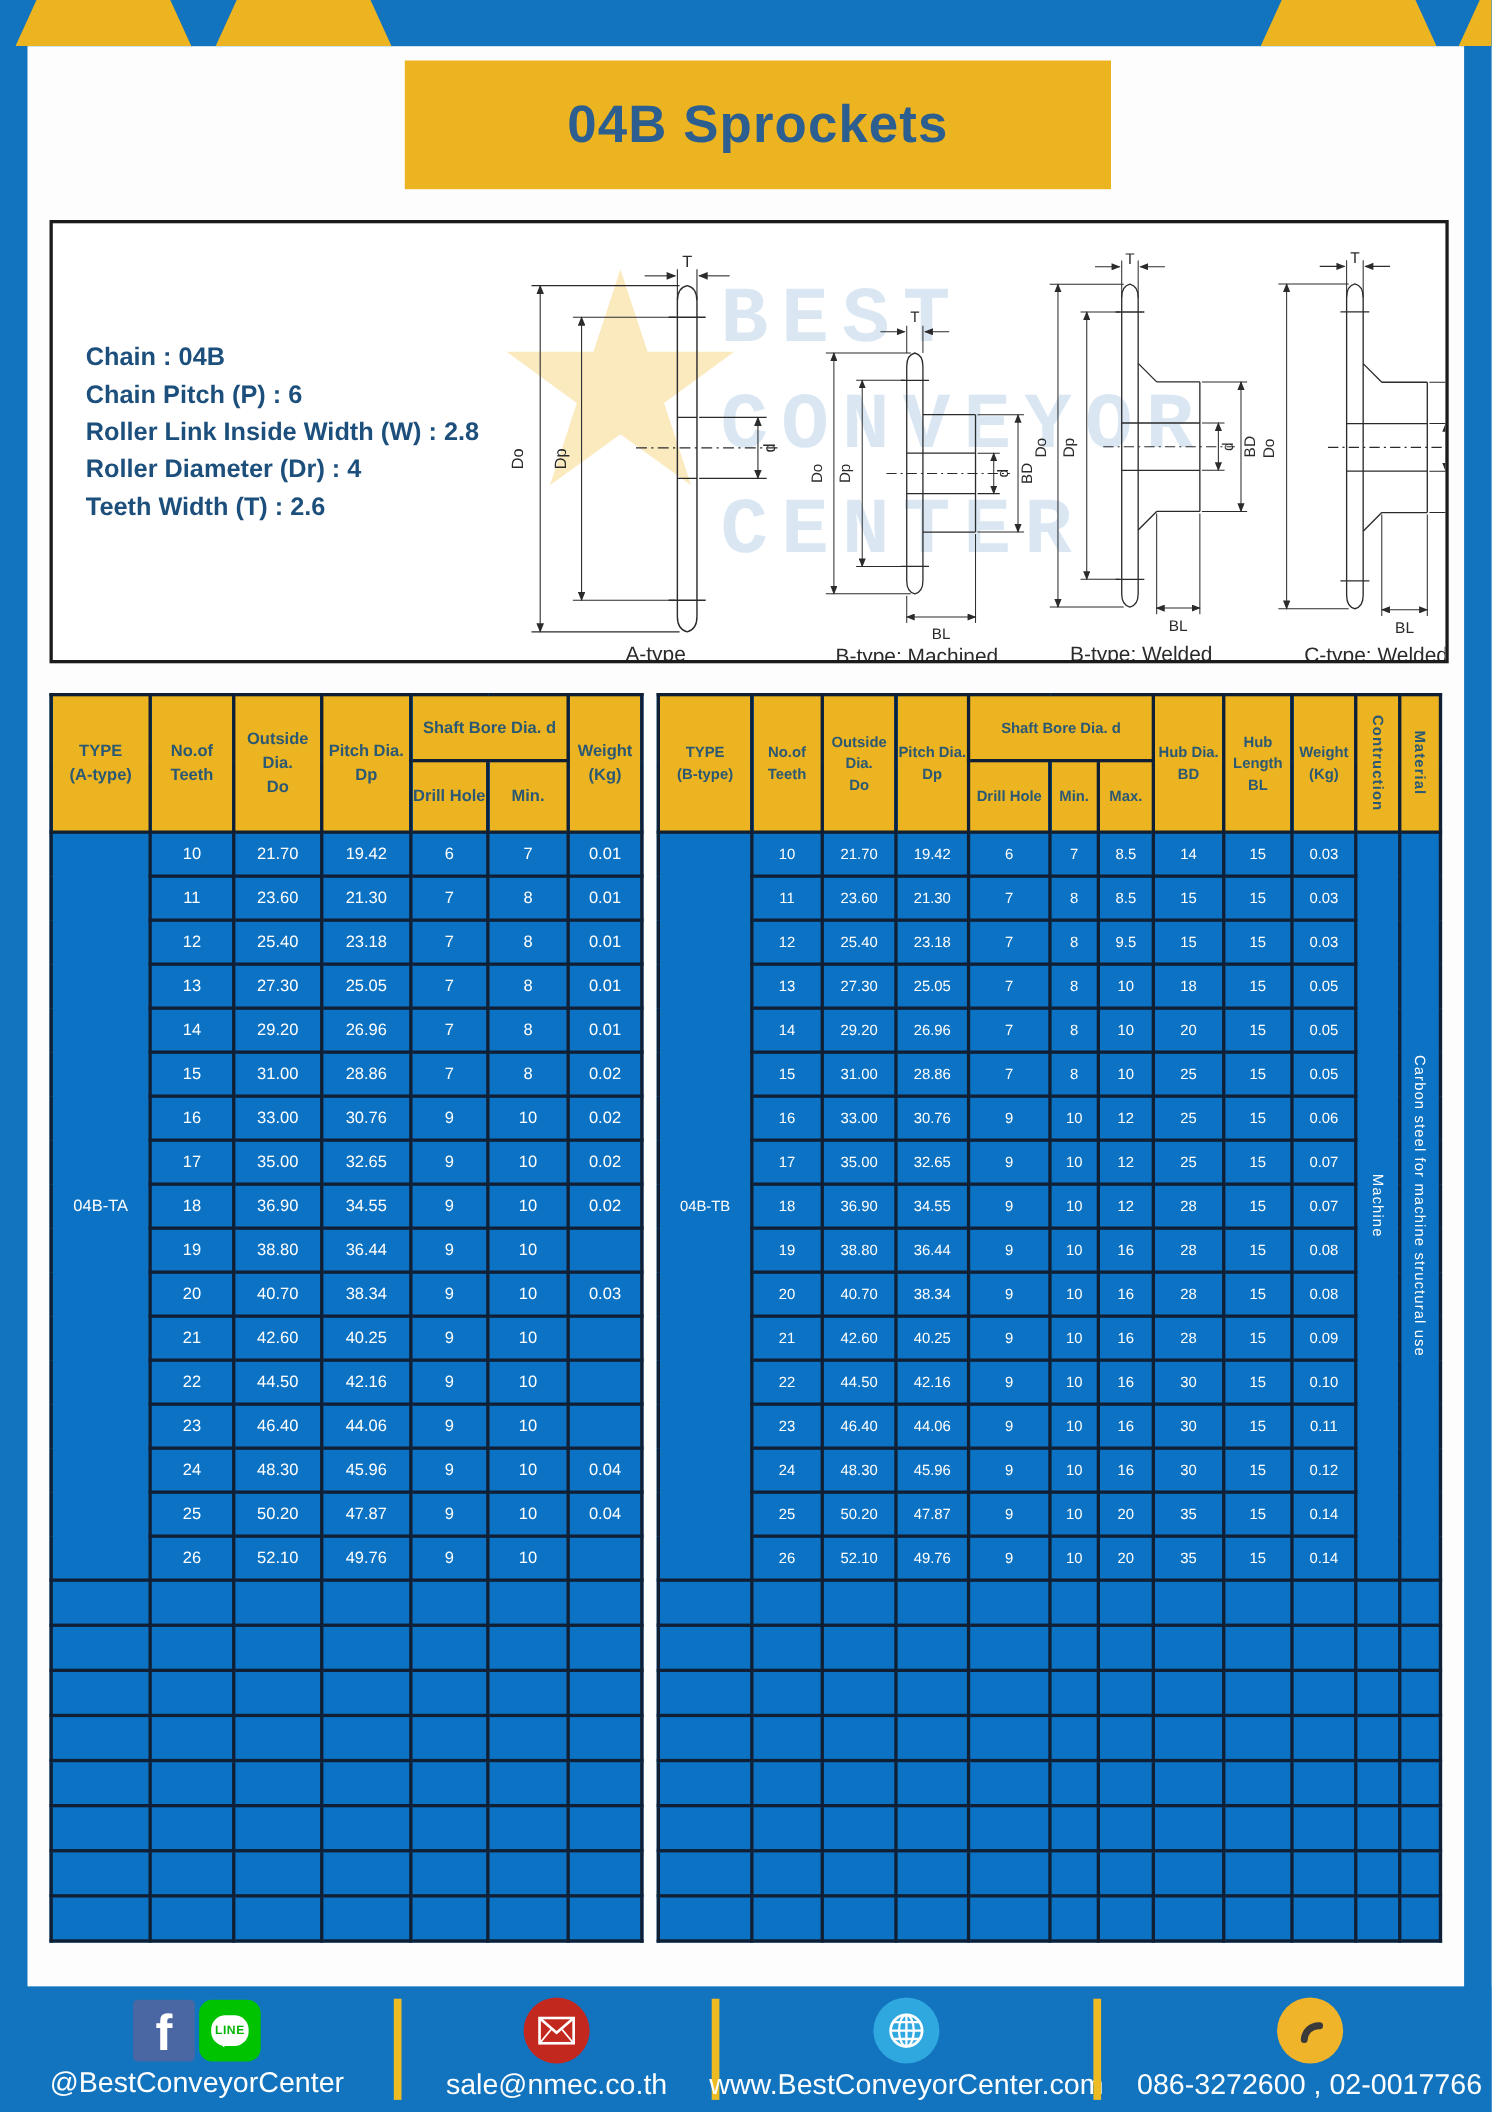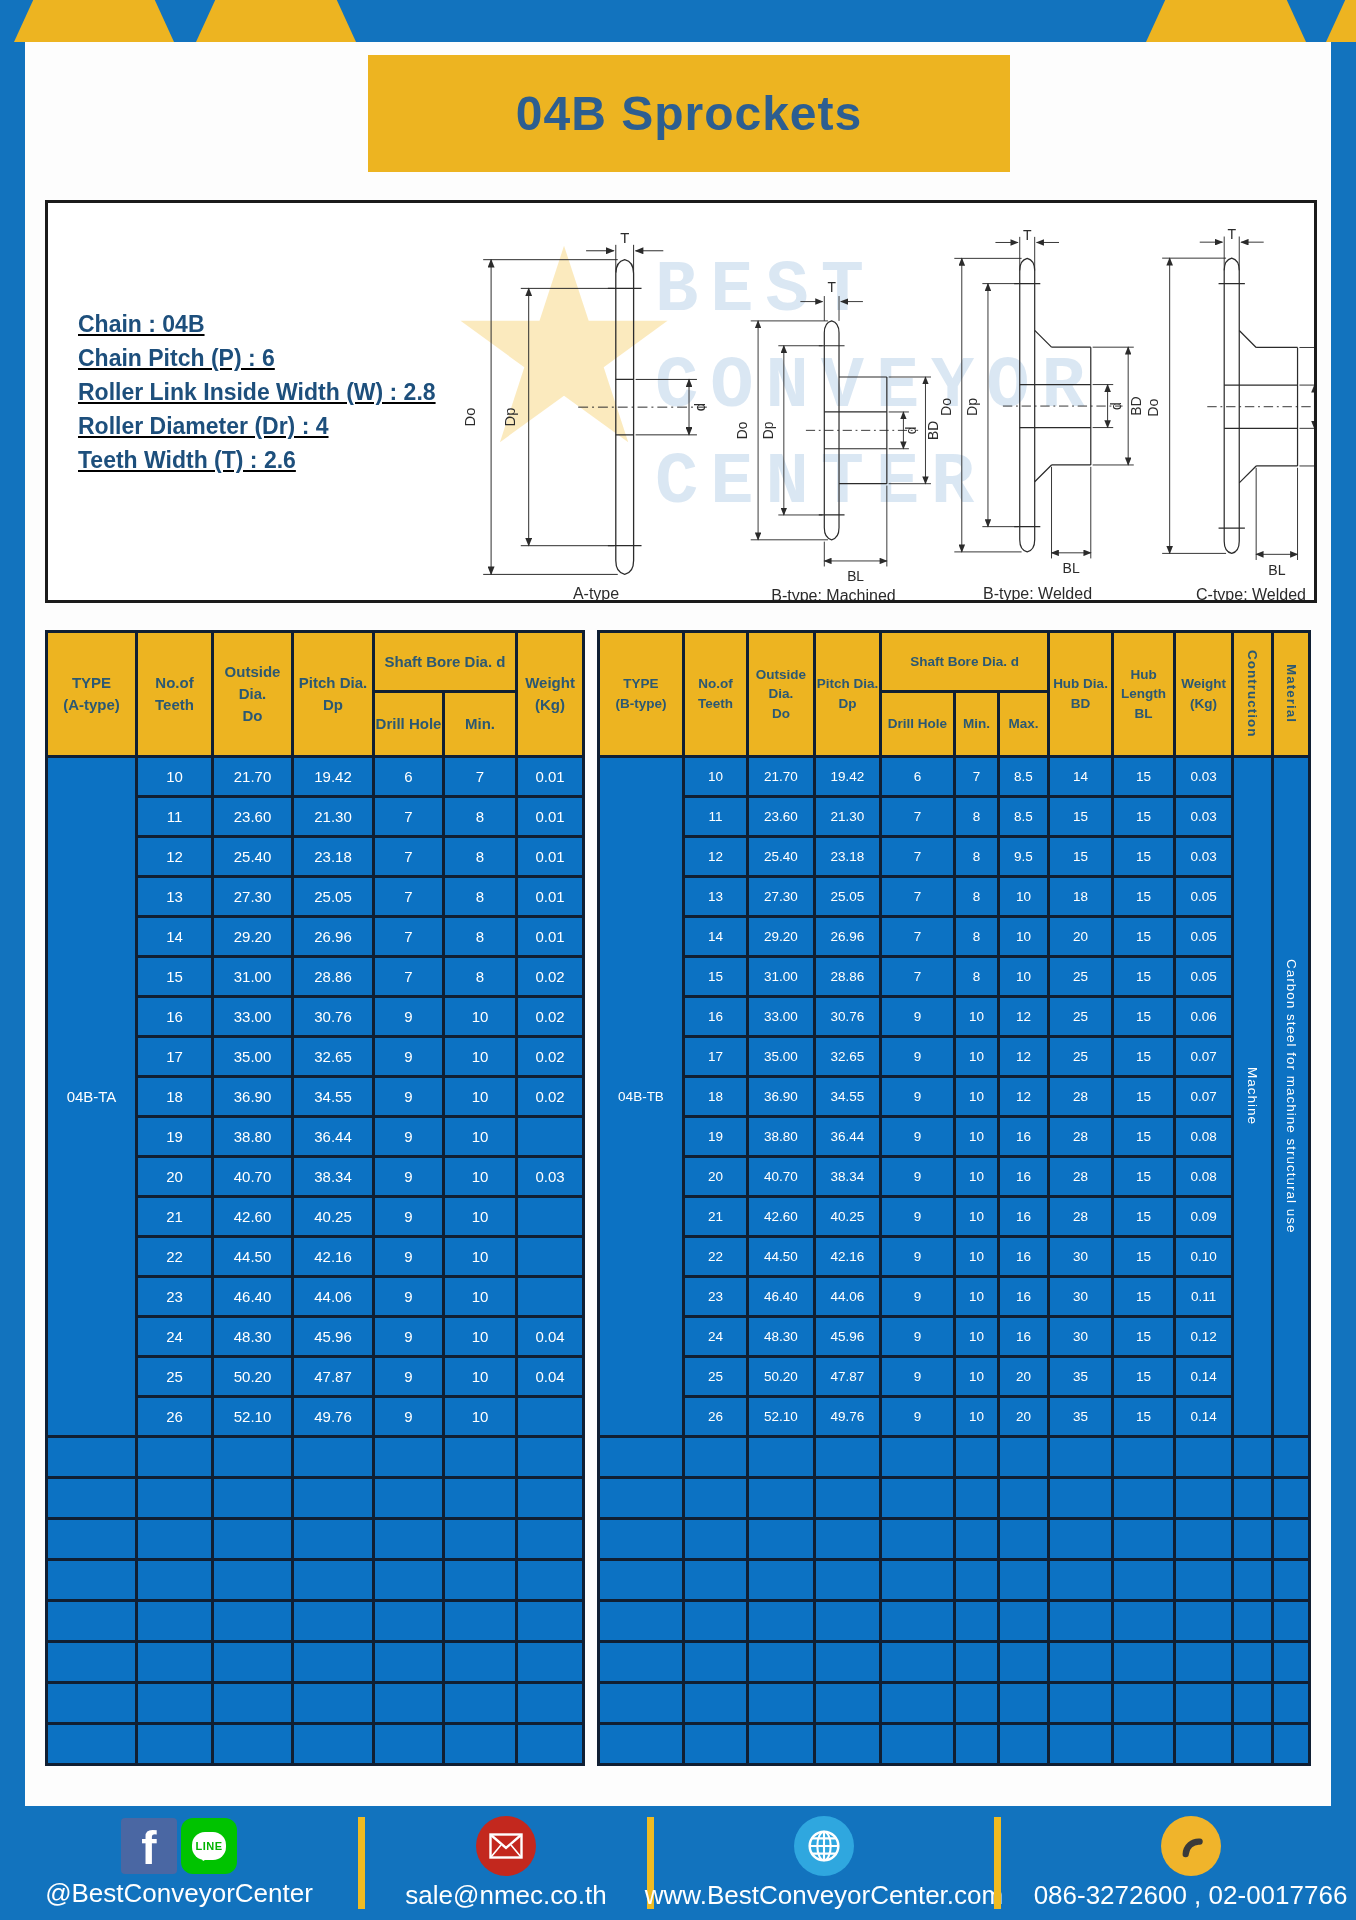--- a/index.html
+++ b/index.html
@@ -15,36 +15,36 @@
   .page{position:absolute;left:25px;top:42px;width:1306px;height:1764px;background:#FDFDFD;}
 
   
   .title-banner{position:absolute;left:343px;top:13px;width:642px;height:117px;background:#EDB421;
                 display:flex;align-items:center;justify-content:center;}
   .title-banner span{font-size:48px;font-weight:bold;color:#2D5E90;letter-spacing:1px;}
 
   
   .draw-box{position:absolute;left:20px;top:158px;width:1266px;height:397px;background:#fff;
             border:3px solid #1b1b1b;overflow:hidden;}
-  .specs{position:absolute;left:30px;top:104px;z-index:2;text-decoration:underline;}
+  .specs{position:absolute;left:30px;top:104px;z-index:2;}
   .spec-line{font-size:23px;font-weight:bold;color:#1D4F7C;line-height:34px;white-space:pre;}
 
   .watermark{position:absolute;left:395px;top:10px;z-index:0;display:flex;align-items:flex-start;}
   .wm-star{font-size:270px;line-height:270px;color:rgba(246,202,92,0.40);}
   .wm-text{margin-left:-30px;margin-top:30px;}
   .wm-text div{font-size:72px;font-weight:bold;letter-spacing:12px;line-height:96px;
                color:rgba(142,182,219,0.33);font-family:Liberation Mono, monospace;}
 
   .fig{position:absolute;display:flex;flex-direction:column;align-items:center;z-index:1;}
   .fig-a{left:358px;top:10px;width:300px;height:384px;}
   .fig-b{left:628px;top:55px;width:235px;height:339px;}
   .fig-c{left:842px;top:10px;width:215px;height:384px;}
   .fig-d{left:1052px;top:10px;width:222px;height:384px;}
   .fig svg{flex:1 1 auto;width:100%;}
-  .fig figcaption{height:28px;font-size:16px;color:#2b2b2b;}
+  .fig figcaption{height:28px;font-size:19px;color:#2b2b2b;}
   .tech path,.tech line{stroke:#2b2b2b;stroke-width:1.3;fill:none;}
   .tech .cl{stroke-dasharray:10 4 2 4;stroke-width:1;}
   .tech .dim{stroke-width:1;}
   .tech text{fill:#2b2b2b;font:15px "Liberation Sans",sans-serif;}
 
   
   table{border-collapse:collapse;table-layout:fixed;position:absolute;background:#0C72C3;}
   #table-a{left:20px;top:588px;width:537px;}
   #table-b{left:572px;top:588px;width:711px;}
   th,td{border:3px solid #101F33;padding:0;text-align:center;overflow:hidden;}

